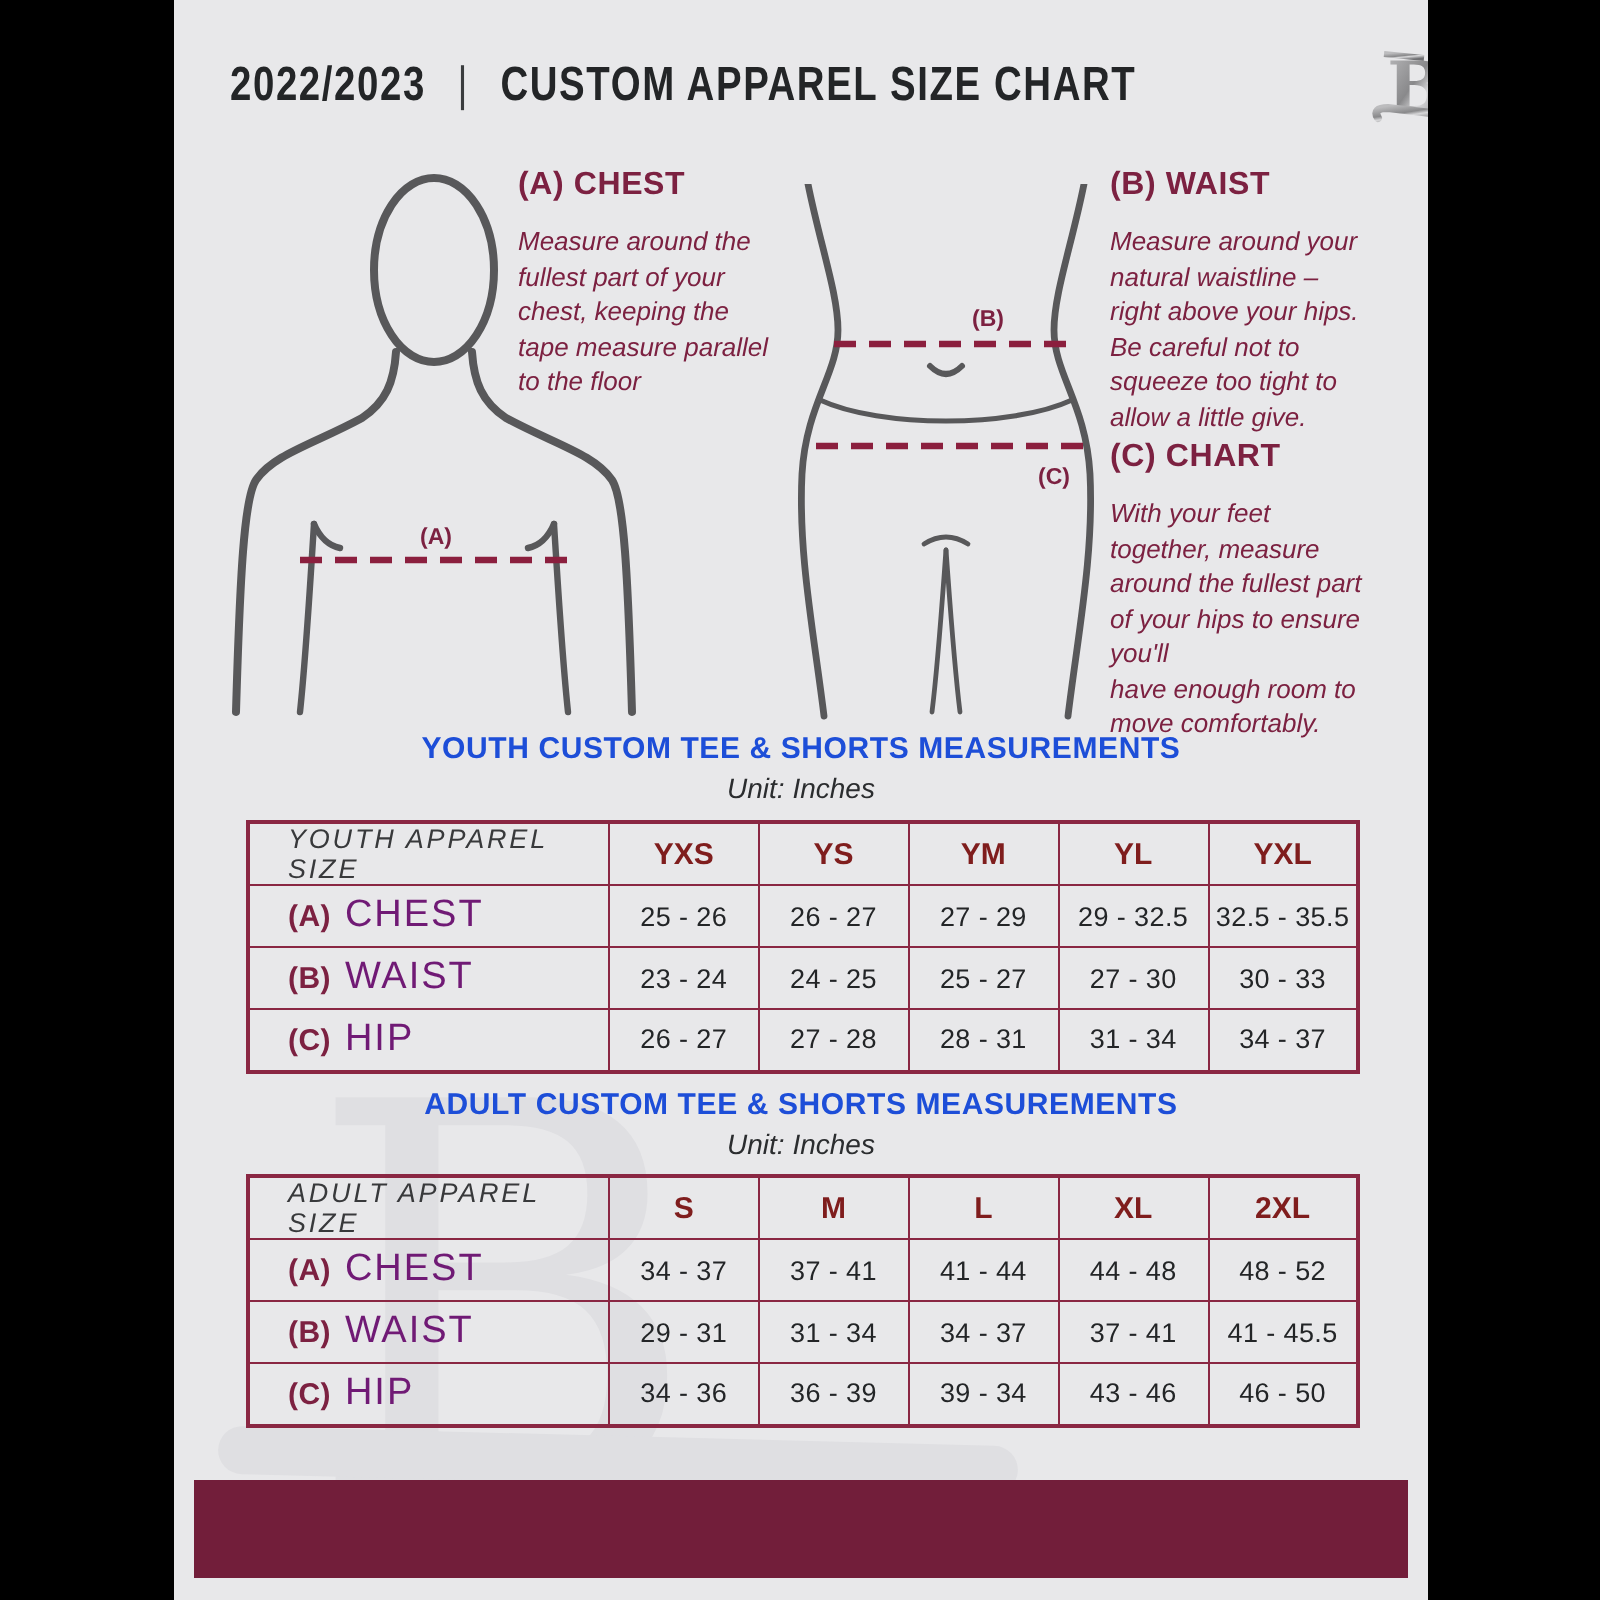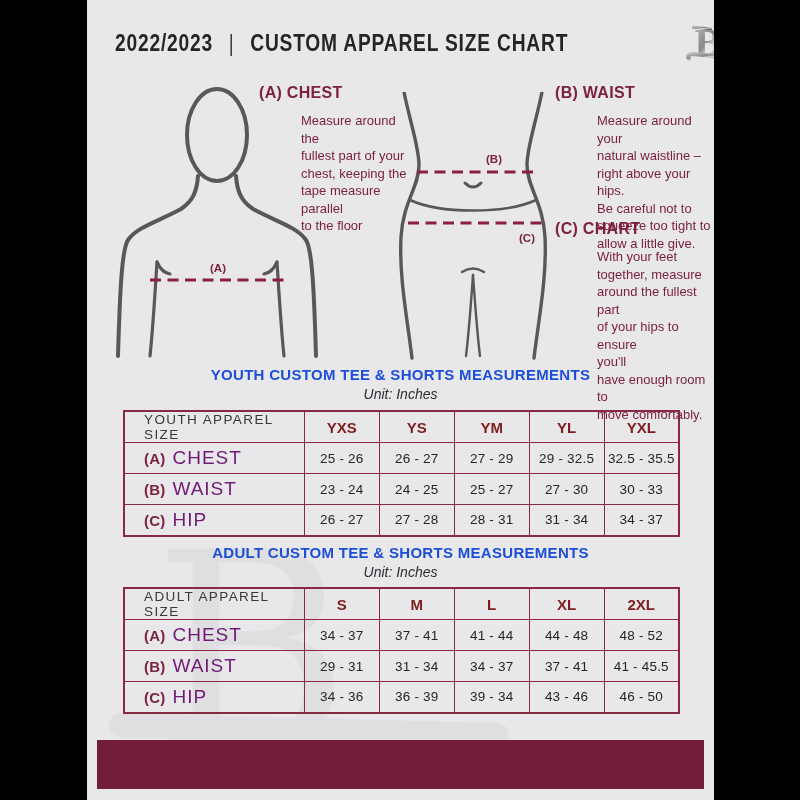--- a/index.html
+++ b/index.html
@@ -18,21 +18,21 @@
   .pipe { margin:0 12px; font-weight:normal; color:#3a3c3e; }
   .brandbox { display:flex; align-items:center; gap:9px; }
   .brand { font-weight:bold; font-size:15px; letter-spacing:6px; color:#27292b; }
 
   
   .fig { position:absolute; z-index:1; }
   .fig-chest { left:23px;  top:78px; }
   .fig-waist { left:303px; top:92px; }
   .inst { position:absolute; z-index:1; color:var(--maroon,#7C2141); }
   .inst h3 { font-size:16px; font-weight:bold; letter-spacing:.3px; margin-bottom:10px; }
-  .inst p  { font-size:13px; line-height:17.5px; white-space:pre-line;margin-left:42px; }
+  .inst p  { font-style:italic; font-size:13px; line-height:17.5px; white-space:pre-line; }
   .inst-a { left:172px; top:84px;  width:152px; }
   .inst-b { left:468px; top:84px;  width:158px; }
   .inst-c { left:468px; top:220px; width:158px; }
 
   
   .tbl-title { position:absolute; left:0; width:100%; text-align:center; z-index:1;
                font-weight:bold; font-size:15px; letter-spacing:.3px; color:#1d4ed8; }
   .t-youth { top:366px; }  .t-adult { top:544px; }
   .tbl-unit { position:absolute; left:0; width:100%; text-align:center; z-index:1;
               font-style:italic; font-size:14px; color:#2b2d2f; }
@@ -41,21 +41,21 @@
   table.sizes { position:absolute; left:36px; width:557px; z-index:1;
                 border-collapse:collapse; table-layout:fixed;
                 border:2px solid var(--table-border,#8A2743); }
   .youth { top:410px; }  .adult { top:587px; }
   .sizes col.c0 { width:32.5%; }
   .sizes th, .sizes td { border:1.5px solid var(--table-border,#8A2743);
                          text-align:center; vertical-align:middle; }
   .sizes th { height:29px; font-size:15px; font-weight:bold; color:#7f1d1d; }
   .sizes td { height:31px; font-size:13.5px; color:#232527; letter-spacing:.2px; }
   .sizes th.lab { text-align:left; padding-left:19px; font-weight:normal;
-                  font-size:13.5px; letter-spacing:1.4px; color:#38393b; }
+                  font-size:13.5px; letter-spacing:1.4px; color:#38393b;font-style:italic; }
   .sizes td.lab { text-align:left; padding-left:19px; }
   .sizes td.lab .key { color:var(--maroon,#7C2141); font-weight:bold;
                        font-size:15px; margin-right:7px; }
   .sizes td.lab .rl  { font-size:19px; color:#701a75; letter-spacing:1px; }
 
   
   .footbar { position:absolute; left:10px; top:740px; width:607px; height:49px;
              background:var(--maroon-deep,#721E3A); z-index:3; }
   .watermark { position:absolute; left:4px; top:512px; z-index:0; pointer-events:none; }
 </style>

